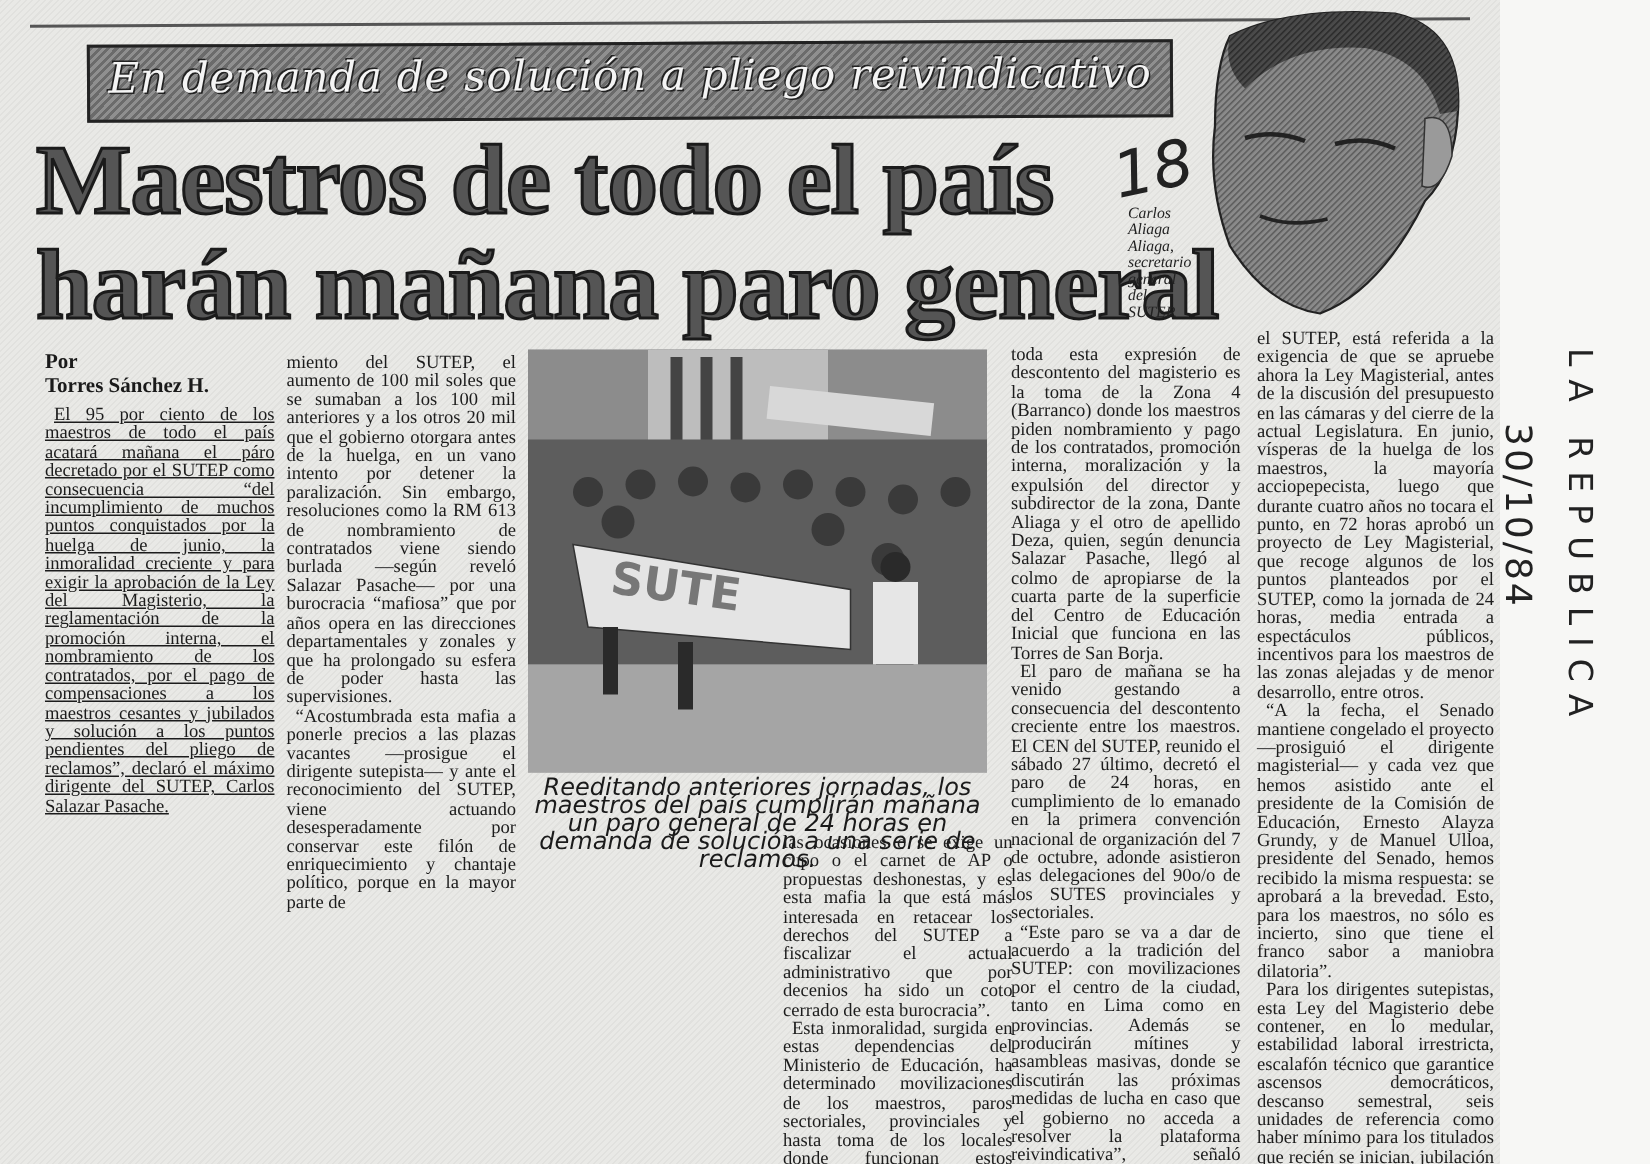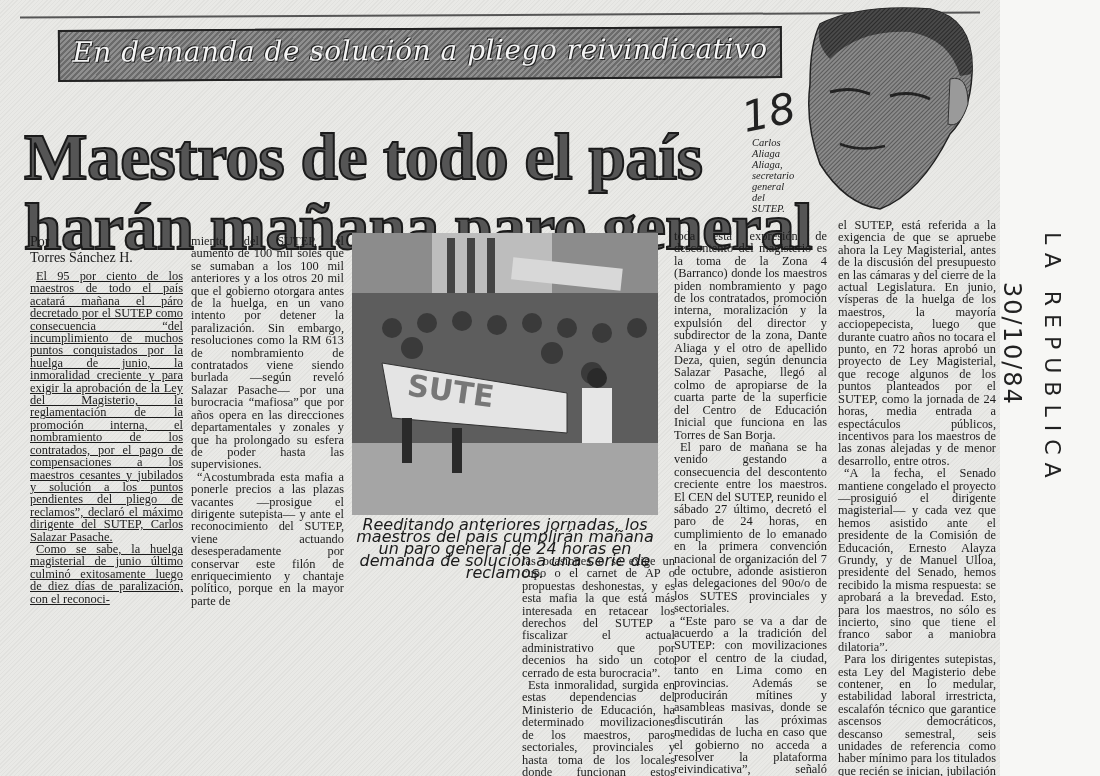--- a/index.html
+++ b/index.html
@@ -7,27 +7,27 @@
   .clip{position:absolute;left:0;top:0;width:1000px;height:776px;background:#e9e9e6;
     background-image:repeating-linear-gradient(135deg,rgba(0,0,0,0.035) 0 1px,transparent 1px 3px);}
   .paper-right{position:absolute;left:1000px;top:0;width:100px;height:776px;background:#f7f7f5;}
   .topline{position:absolute;left:20px;top:14px;width:960px;height:2px;background:#555;transform:rotate(-0.3deg);}
   .band{position:absolute;left:58px;top:28px;width:720px;height:48px;background:#7a7a7a;border:2px solid #222;
     background-image:repeating-linear-gradient(135deg,#6b6b6b 0 2px,#8f8f8f 2px 4px);
     transform:rotate(-0.3deg);}
   .band-text{position:absolute;left:0;right:0;top:4px;text-align:center;font-family:"DejaVu Serif",serif;font-style:italic;
     font-size:28px;color:#f4f4f4;letter-spacing:0.5px;text-shadow:1px 1px 0 #222,-1px -1px 0 #222;}
   .headline{position:absolute;left:24px;top:86px;width:720px;font-family:"Liberation Serif","DejaVu Serif",serif;font-weight:bold;
-    font-size:66px;line-height:70px;color:#555;letter-spacing:-0.5px;margin-top:36px;
+    font-size:66px;line-height:70px;color:#555;letter-spacing:-0.5px;
     -webkit-text-stroke:2px #1b1b1b;}
   .headline div{white-space:nowrap;transform:scaleX(1.02);transform-origin:left;}
   .hand-18{position:absolute;left:742px;top:88px;font-family:"DejaVu Sans",sans-serif;font-size:42px;color:#222;transform:rotate(-12deg);font-style:italic;}
   .portrait{position:absolute;left:800px;top:4px;width:180px;height:210px;}
   .caption-portrait{position:absolute;left:752px;top:137px;width:60px;font-family:"Liberation Serif",serif;font-style:italic;font-size:10.5px;line-height:11px;color:#222;}
-  .byline{position:absolute;left:30px;top:234px;font-family:"Liberation Serif",serif;font-weight:normal;font-size:14px;line-height:16px;}
+  .byline{position:absolute;left:30px;top:234px;font-family:"Liberation Serif",serif;font-weight:bold;font-size:14px;line-height:16px;}
   .col{position:absolute;font-family:"Liberation Serif","DejaVu Serif",serif;font-size:12.4px;line-height:12.4px;text-align:justify;color:#1c1c1c;}
   .col p{margin:0;text-indent:6px;}
   .col1{left:30px;top:270px;width:153px;text-decoration:underline;}
   .col2{left:191px;top:235px;width:153px;}
   .col3{left:522px;top:555px;width:153px;}
   .col4{left:674px;top:230px;width:153px;}
   .col5{left:838px;top:219px;width:158px;}
   .photo{position:absolute;left:352px;top:233px;width:306px;height:282px;background:#888;overflow:hidden;
     background-image:repeating-linear-gradient(135deg,rgba(255,255,255,0.12) 0 1px,transparent 1px 3px);}
   .photo-caption{position:absolute;left:350px;top:519px;width:310px;text-align:center;font-family:"DejaVu Sans",sans-serif;font-style:italic;font-size:16px;line-height:12px;color:#1a1a1a;}
@@ -83,21 +83,20 @@
   <div>SUTEP.</div>
 </div>
 
 <div class="byline">
   <div>Por</div>
   <div>Torres Sánchez H.</div>
 </div>
 
 <div class="col col1">
   <p>El 95 por ciento de los maestros de todo el país acatará mañana el páro decretado por el SUTEP como consecuencia “del incumplimiento de muchos puntos conquistados por la huelga de junio, la inmoralidad creciente y para exigir la aprobación de la Ley del Magisterio, la reglamentación de la promoción interna, el nombramiento de los contratados, por el pago de compensaciones a los maestros cesantes y jubilados y solución a los puntos pendientes del pliego de reclamos”, declaró el máximo dirigente del SUTEP, Carlos Salazar Pasache.</p>
-  <p>Como se sabe, la huelga magisterial de junio último culminó exitosamente luego de diez días de paralización, con el reconoci-</p>
 </div>
 
 <div class="col col2">
   <p style="text-indent:0">miento del SUTEP, el aumento de 100 mil soles que se sumaban a los 100 mil anteriores y a los otros 20 mil que el gobierno otorgara antes de la huelga, en un vano intento por detener la paralización. Sin embargo, resoluciones como la RM 613 de nombramiento de contratados viene siendo burlada —según reveló Salazar Pasache— por una burocracia “mafiosa” que por años opera en las direcciones departamentales y zonales y que ha prolongado su esfera de poder hasta las supervisiones.</p>
   <p>“Acostumbrada esta mafia a ponerle precios a las plazas vacantes —prosigue el dirigente sutepista— y ante el reconocimiento del SUTEP, viene actuando desesperadamente por conservar este filón de enriquecimiento y chantaje político, porque en la mayor parte de</p>
 </div>
 
 <div class="photo">
   <svg width="306" height="282" viewBox="0 0 306 282">
     <rect x="0" y="0" width="306" height="282" fill="#8c8c8c"></rect>

